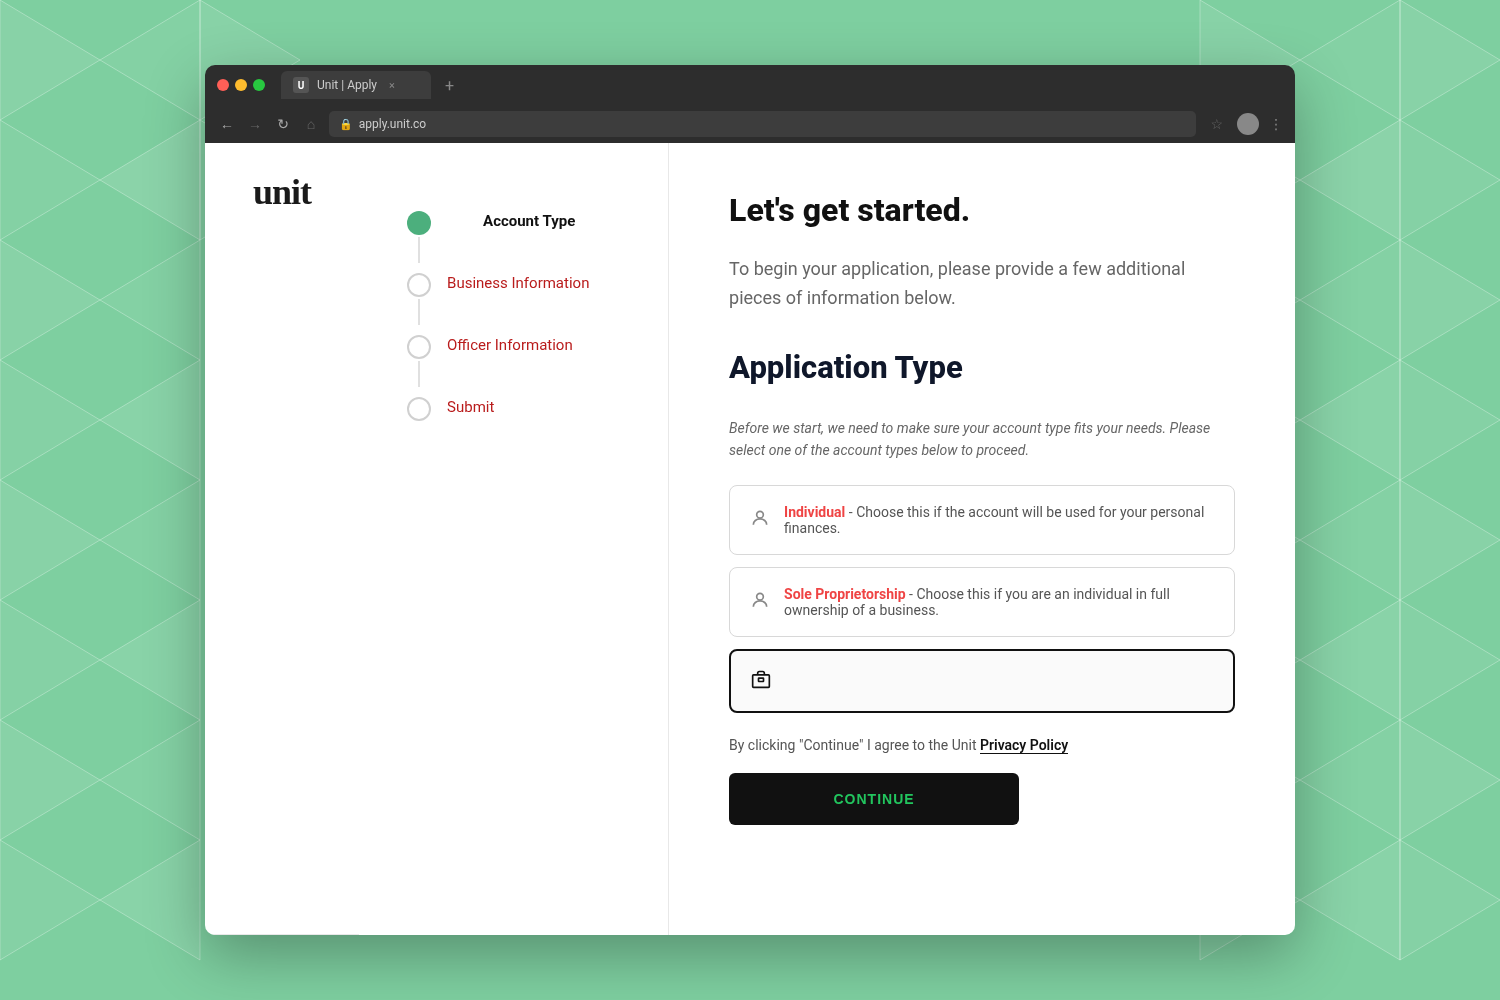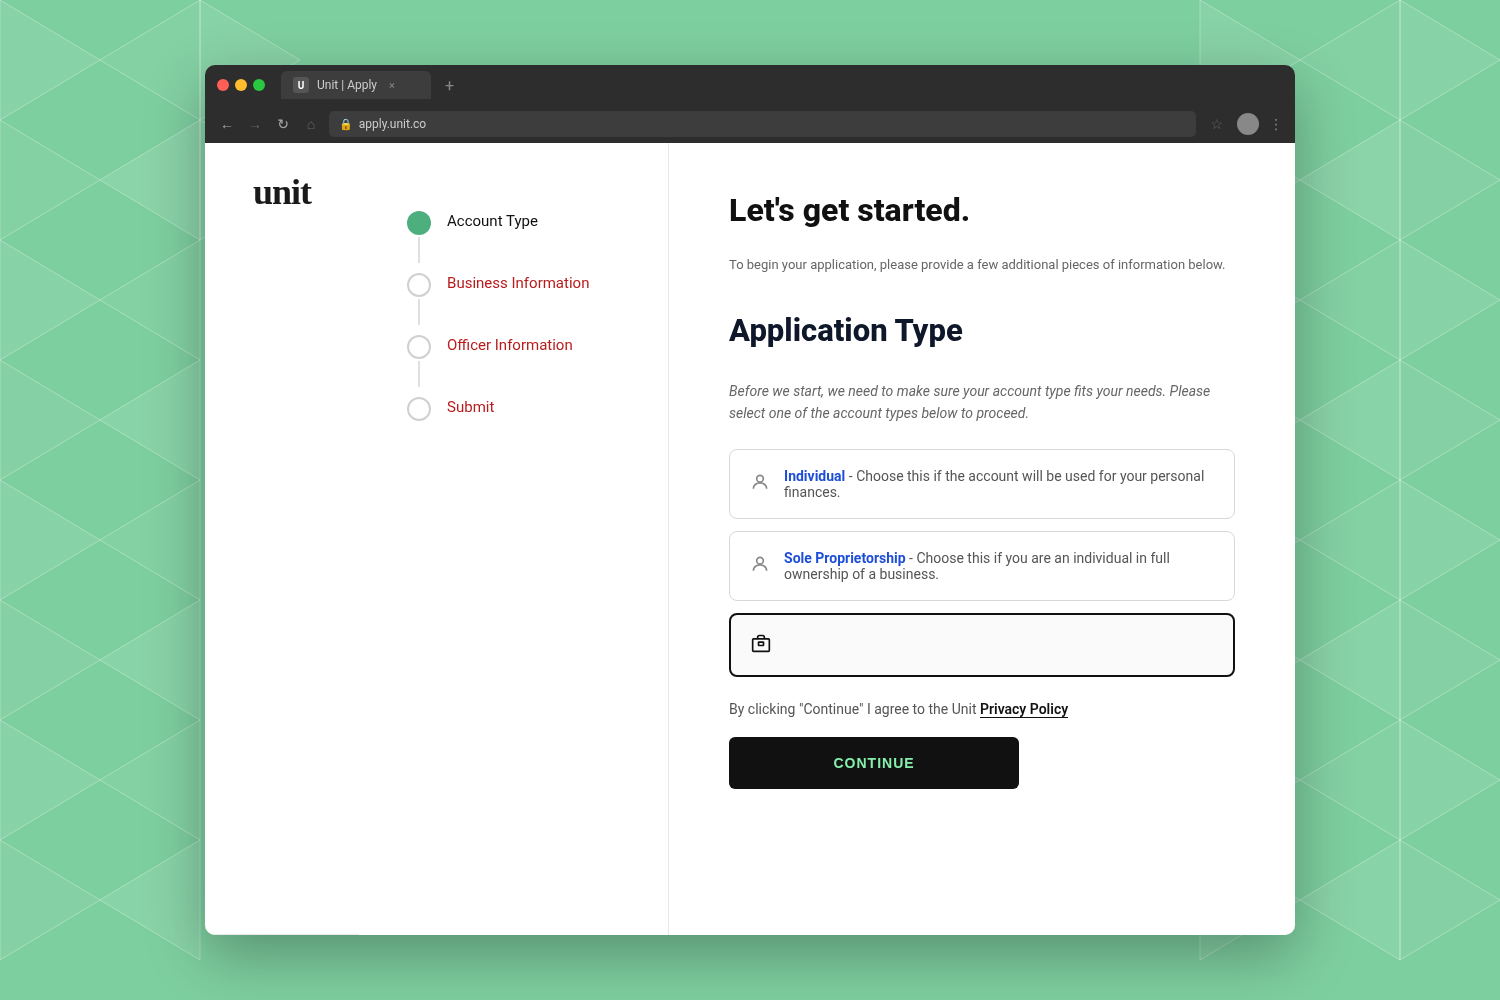--- a/index.html
+++ b/index.html
@@ -246,22 +246,23 @@
     }
 
     .step-label {
       font-size: 15px;
       color: #1a1a1a;
       font-weight: 400;
       padding-top: 3px;
     }
 
     .step-label.active {
-      font-weight: 400;
+      font-weight: 700;
       color: #111;
+      margin-left: 36px;
     }
 
     .step-label.inactive {
       color: #b91c1c;
     }
 
     
     .form-content {
       flex: 1;
       padding: 48px 60px;
@@ -269,21 +270,21 @@
     }
 
     .section-title {
       font-size: 32px;
       font-weight: 800;
       color: #111;
       margin-bottom: 26px;
     }
 
     .section-desc {
-      font-size: 13px;
+      font-size: 18px;
       color: #666;
       line-height: 1.6;
       margin-bottom: 36px;
     }
 
     .subsection-title {
       font-size: 31px;
       font-weight: 800;
       color: #0f172a;
       margin-bottom: 31px;
@@ -325,21 +326,21 @@
     .option-icon.selected {
       color: #111;
     }
 
     .option-text {
       font-size: 14px;
       color: #555;
     }
 
     .option-text strong {
-      color: #1d4ed8;
+      color: #ef4444;
       font-weight: 700;
     }
 
     
     .privacy-text {
       font-size: 14px;
       color: #555;
       margin-top: 24px;
       margin-bottom: 20px;
     }
@@ -347,21 +348,21 @@
     .privacy-link {
       color: #111;
       font-weight: 600;
       text-decoration: none;
       border-bottom: 1px solid #111;
     }
 
     
     .continue-btn {
       background: #111;
-      color: #86efac;
+      color: #22c55e;
       border: none;
       border-radius: 6px;
       padding: 18px 0;
       width: 290px;
       font-size: 14px;
       font-weight: 600;
       letter-spacing: 1px;
       cursor: pointer;
       text-align: center;
       text-transform: uppercase;

